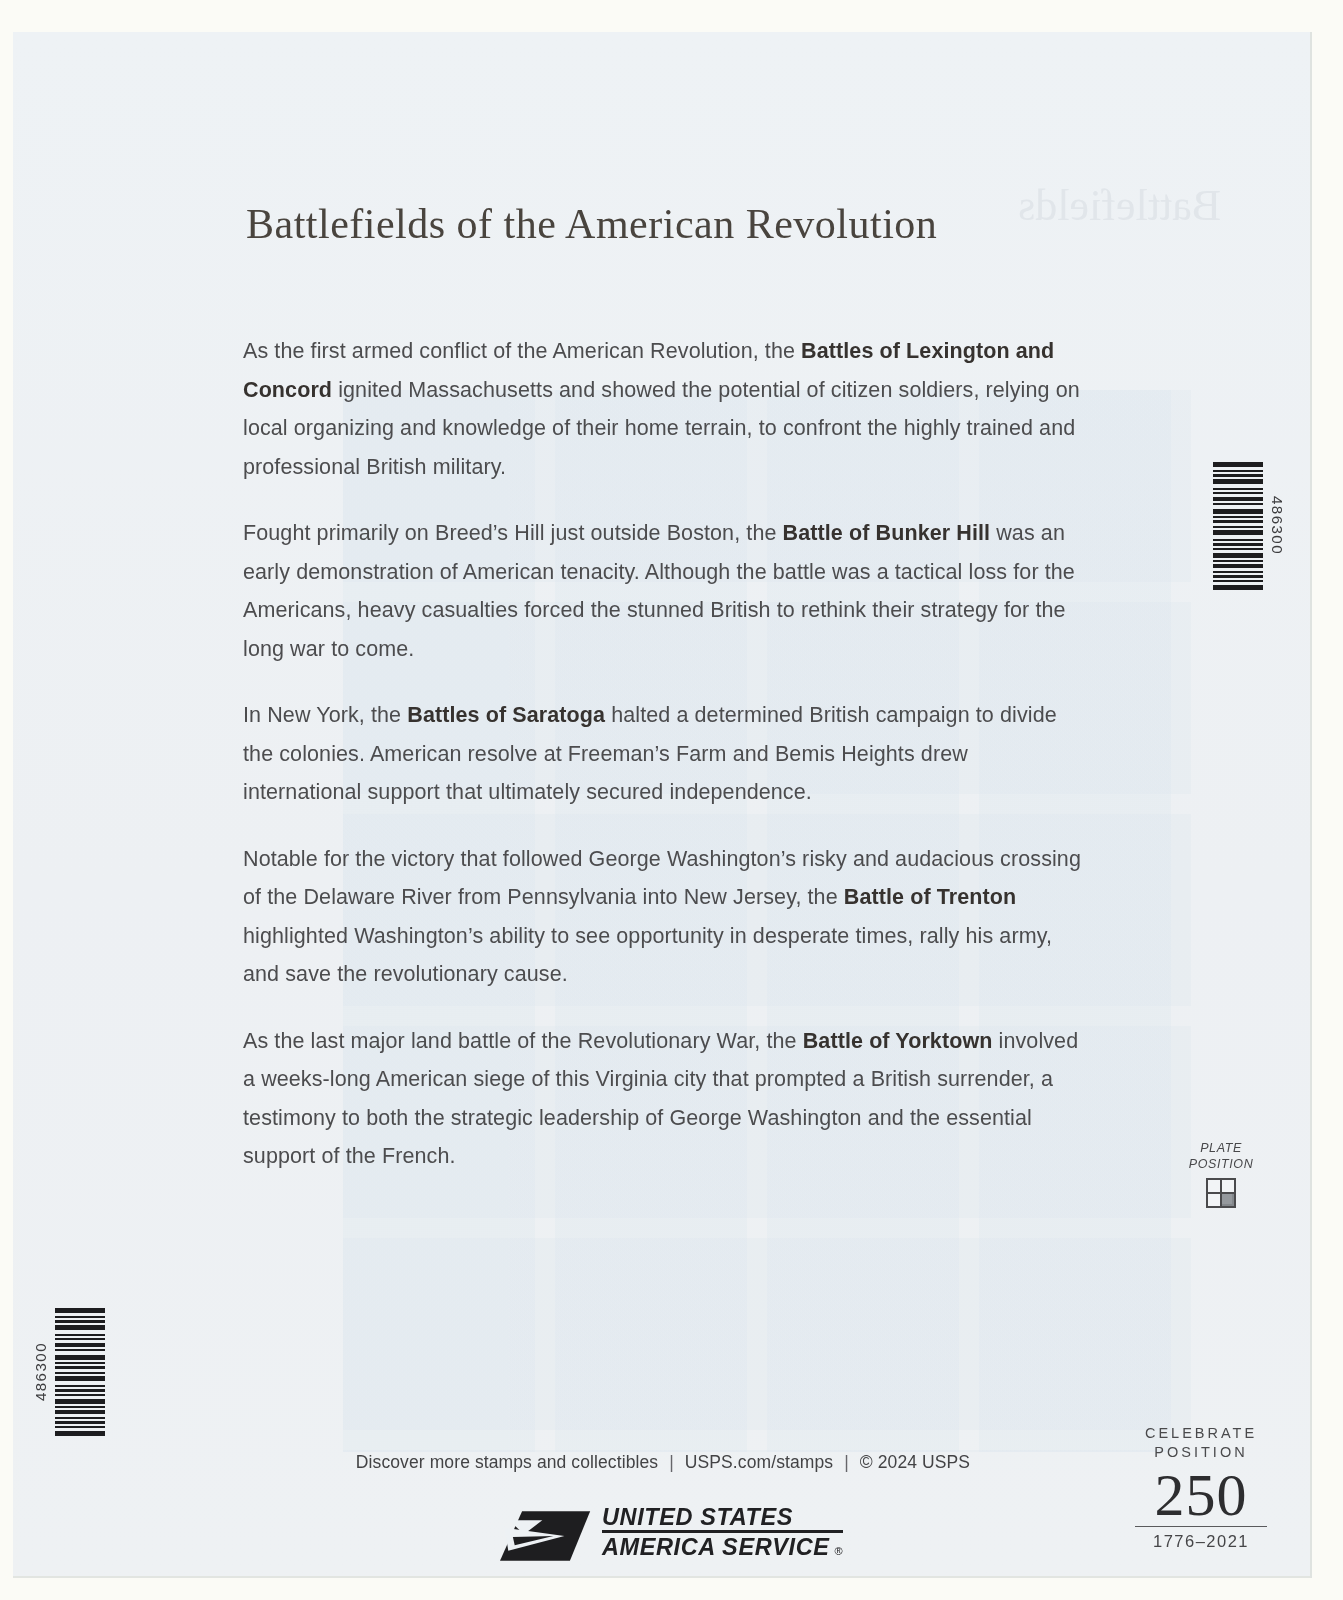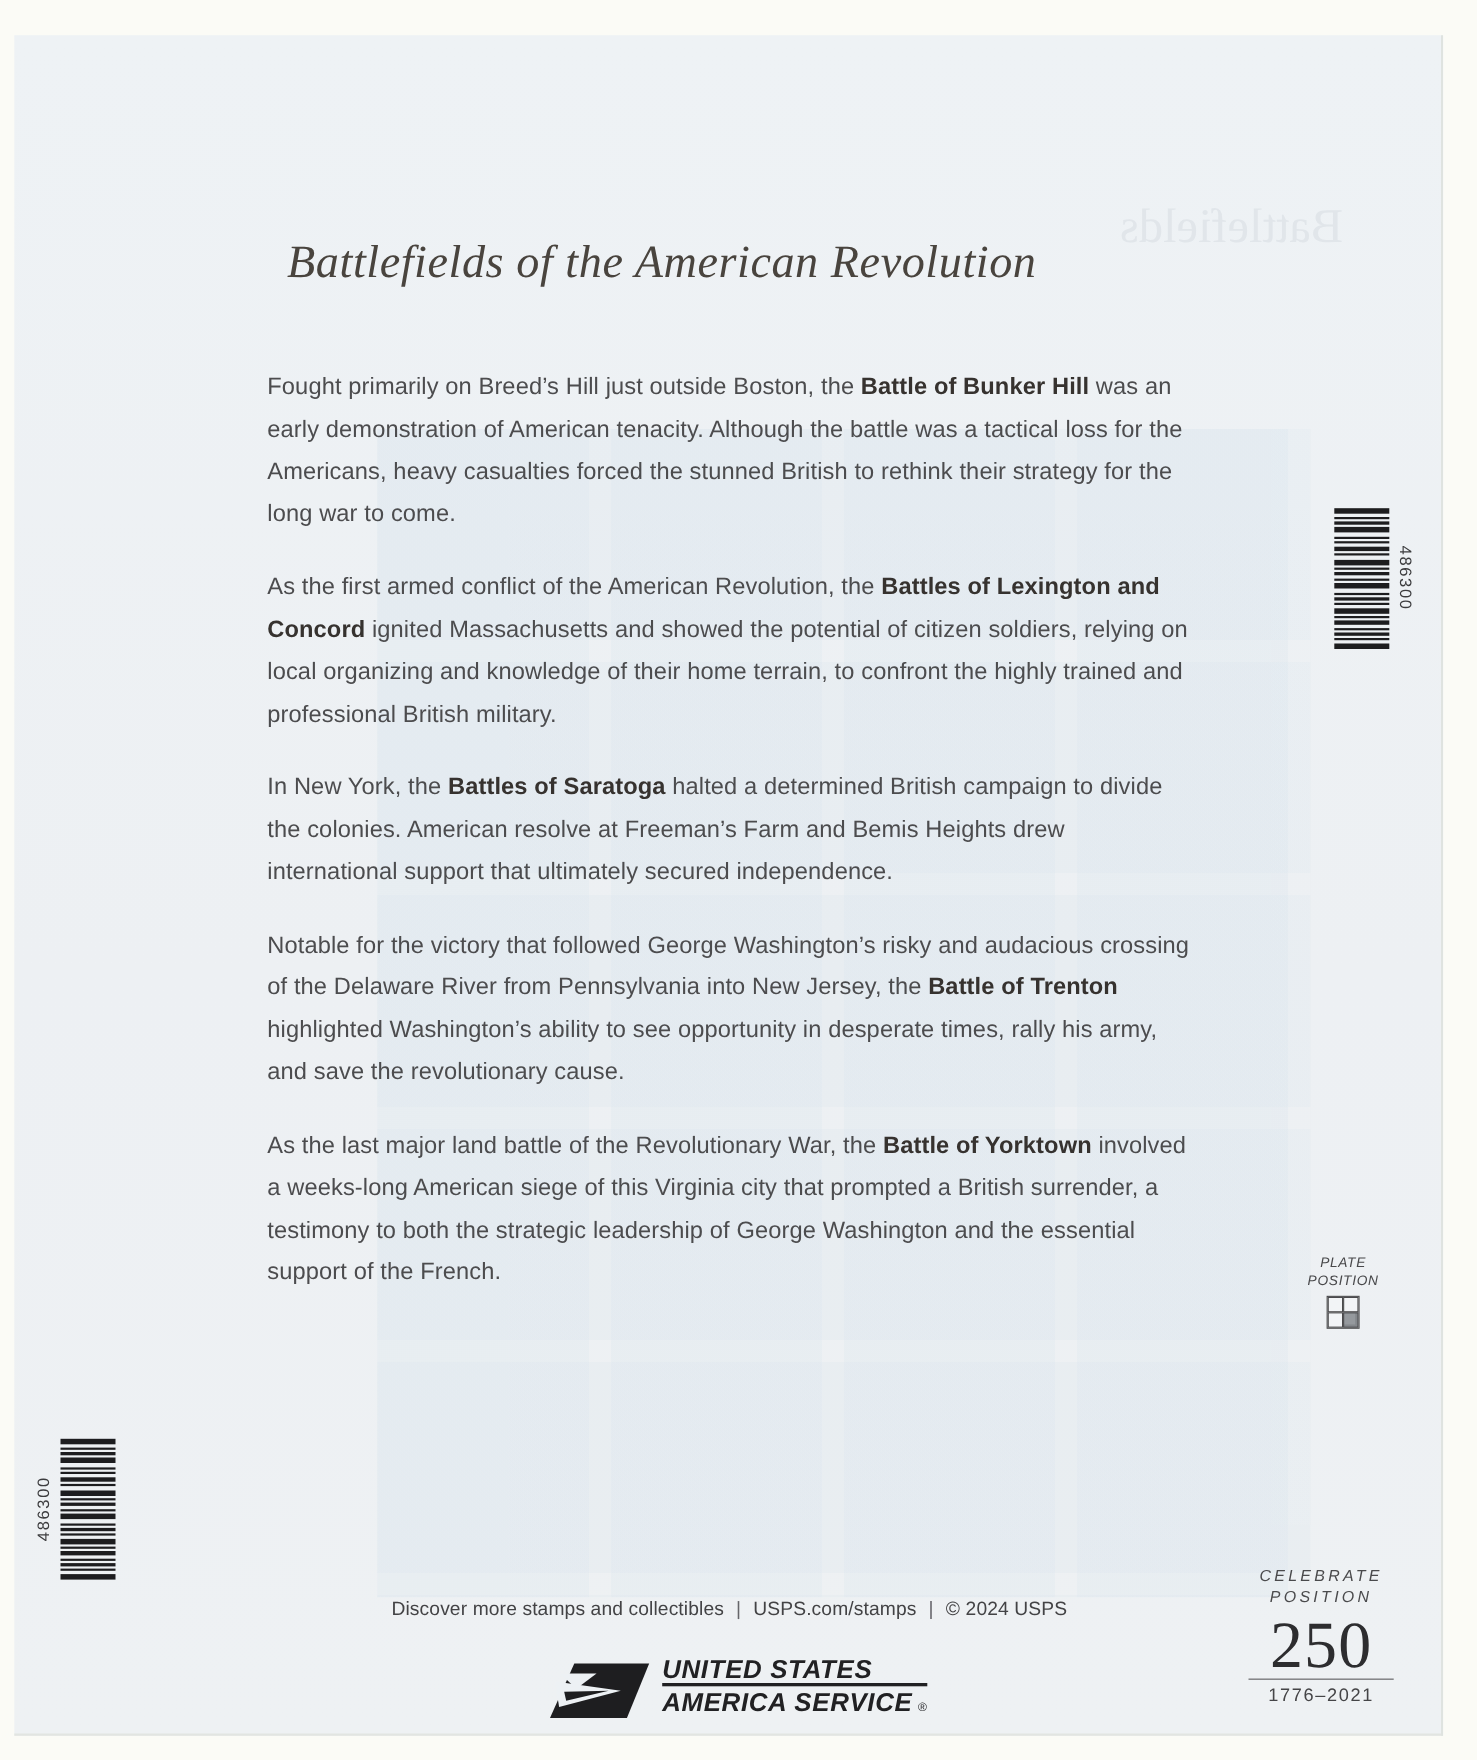--- a/index.html
+++ b/index.html
@@ -20,23 +20,23 @@
       repeating-linear-gradient(to right, rgba(213,226,236,0.30) 0 192px, rgba(238,242,245,0) 192px 212px),
       repeating-linear-gradient(to bottom, rgba(213,226,236,0.22) 0 192px, rgba(238,242,245,0) 192px 212px);
     opacity:.8;
   }
   .ghost-title{
     position:absolute;left:918px;top:148px;width:290px;
     font-family:"Liberation Serif",serif;font-size:44px;color:#dde2e7;
     transform:scaleX(-1);opacity:.75;white-space:nowrap;overflow:hidden;
   }
   .title{
-    position:absolute;left:233px;top:168px;margin:15px;
+    position:absolute;left:233px;top:168px;margin:0;
     font-family:"Liberation Serif",serif;font-weight:400;
-    font-size:42px;color:#49443e;letter-spacing:.5px;white-space:nowrap;font-style:italic;
+    font-size:42px;color:#49443e;letter-spacing:.5px;white-space:nowrap;
   }
   .content{position:absolute;left:230px;top:300px;width:840px;}
   .content p{
     margin:0 0 28px 0;font-size:21.5px;line-height:38.5px;
     color:#4c4c4e;letter-spacing:.1px;
   }
   .content .b{font-weight:700;color:#36322f;}
 
   .barcode{display:flex;align-items:center;}
   .barcode-right{position:absolute;left:1200px;top:430px;}
@@ -68,41 +68,41 @@
   .eagle{width:92px;height:54px;margin-right:10px;}
   .usps-text{color:#212123;}
   .usps-line1,.usps-line2{
     font-style:italic;font-weight:700;font-size:23.5px;line-height:24px;
     letter-spacing:.6px;color:#212123;white-space:nowrap;
   }
   .usps-rule{height:3px;background:#212123;margin:1px 0 2px;}
   .usps-reg{font-size:11px;margin-left:5px;font-style:normal;font-weight:400;}
 
   .celebrate{position:absolute;left:1118px;top:1392px;width:140px;text-align:center;}
-  .cel-line{font-size:14.5px;letter-spacing:3px;line-height:19px;color:#4a4a4c;font-style:italic;}
+  .cel-line{font-size:14.5px;letter-spacing:3px;line-height:19px;color:#4a4a4c;}
   .cel-250{
     font-family:"Liberation Serif",serif;font-size:60px;line-height:56px;
     margin-top:5px;color:#2d2d2f;letter-spacing:1px;
   }
   .cel-rule{height:1px;background:#5a5a5c;margin:3px 4px 5px;}
   .cel-years{font-size:16.5px;letter-spacing:1.5px;color:#454547;}
 </style>
 </head>
 <body>
 
 <div class="sheet">
 
   <div class="ghost-pane"></div>
   <div class="ghost-title">Battlefields</div>
 
   <h1 class="title">Battlefields of the American Revolution</h1>
 
   <div class="content" id="paragraphs">
+      <p><span>As the first armed conflict of the American Revolution, the </span><span class="b">Battles of Lexington and Concord</span><span> ignited Massachusetts and showed the potential of citizen soldiers, relying on local organizing and knowledge of their home terrain, to confront the highly trained and professional British military.</span></p>
       <p><span>Fought primarily on Breed’s Hill just outside Boston, the </span><span class="b">Battle of Bunker Hill</span><span> was an early demonstration of American tenacity. Although the battle was a tactical loss for the Americans, heavy casualties forced the stunned British to rethink their strategy for the long war to come.</span></p>
-      <p><span>As the first armed conflict of the American Revolution, the </span><span class="b">Battles of Lexington and Concord</span><span> ignited Massachusetts and showed the potential of citizen soldiers, relying on local organizing and knowledge of their home terrain, to confront the highly trained and professional British military.</span></p>
       <p><span>In New York, the </span><span class="b">Battles of Saratoga</span><span> halted a determined British campaign to divide the colonies. American resolve at Freeman’s Farm and Bemis Heights drew international support that ultimately secured independence.</span></p>
       <p><span>Notable for the victory that followed George Washington’s risky and audacious crossing of the Delaware River from Pennsylvania into New Jersey, the </span><span class="b">Battle of Trenton</span><span> highlighted Washington’s ability to see opportunity in desperate times, rally his army, and save the revolutionary cause.</span></p>
       <p><span>As the last major land battle of the Revolutionary War, the </span><span class="b">Battle of Yorktown</span><span> involved a weeks-long American siege of this Virginia city that prompted a British surrender, a testimony to both the strategic leadership of George Washington and the essential support of the French.</span></p>
     </div>
 
   <div class="barcode barcode-right">
     <div class="bars">
         <div class="bar" style="height: 5px; margin-bottom: 3px;"></div>
         <div class="bar" style="height: 2px; margin-bottom: 2px;"></div>
         <div class="bar" style="height: 3px; margin-bottom: 2px;"></div>

